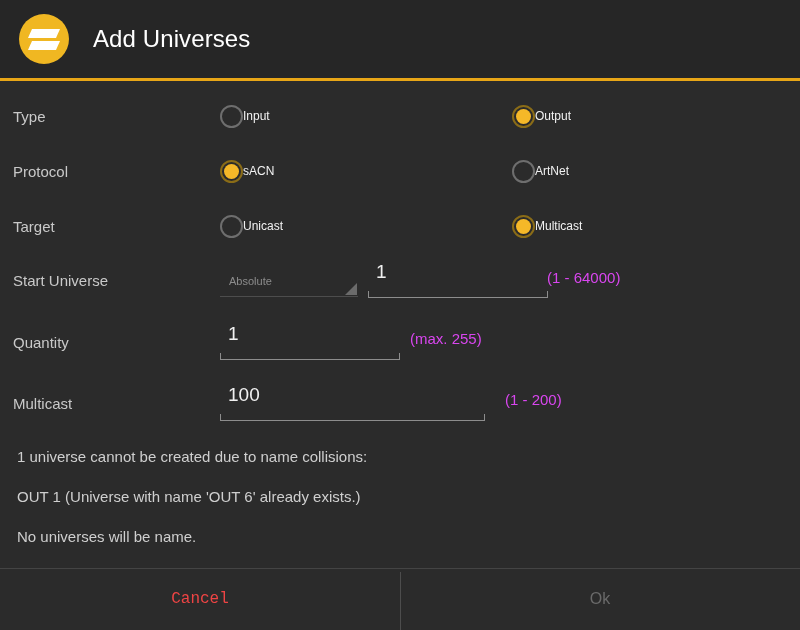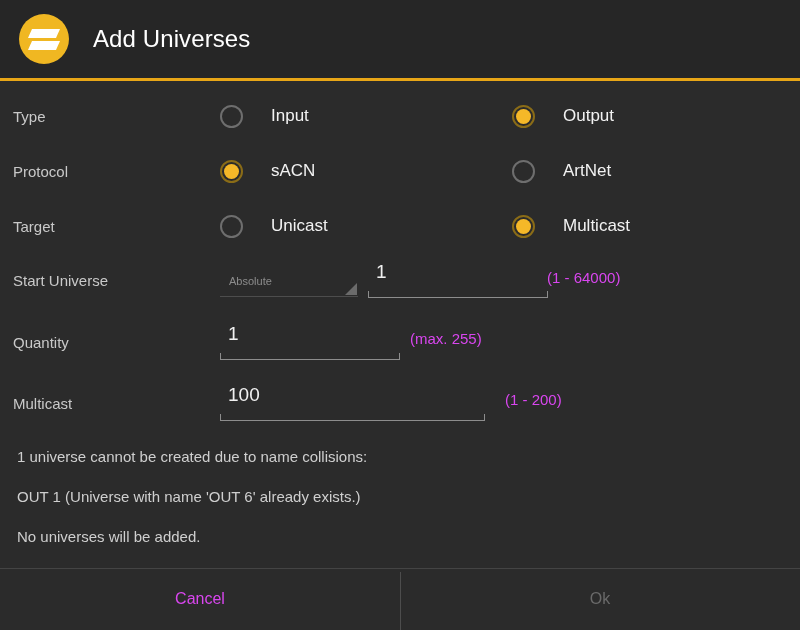--- a/index.html
+++ b/index.html
@@ -116,22 +116,22 @@
     content: "";
     position: absolute;
     left: 2px;
     top: 2px;
     width: 15px;
     height: 15px;
     border-radius: 50%;
     background: #f5b828;
   }
   .radio-label {
-    margin-left: 28px;
-    font-size: 17px;
+    margin-left: 0;
+    font-size: 12px;
     color: #f2f2f2;
   }
 
   
   .spinner {
     position: absolute;
     left: 220px;
     width: 138px;
     height: 34px;
   }
@@ -239,21 +239,21 @@
   .btn {
     width: 400px;
     height: 62px;
     display: flex;
     align-items: center;
     justify-content: center;
     font-size: 16px;
     box-sizing: border-box;
     user-select: none;
   }
-  .btn.enabled { color: #d946ef; }
+  .btn.enabled { color: #ef4444; font-family: Liberation Mono, monospace; }
   .btn.disabled { color: #6a6a6a; }
 </style>
 </head>
 <body>
 
 <div class="dialog">
 
   <div class="header">
     <div class="logo">
       <div class="bar top"></div>
@@ -331,21 +331,21 @@
       <div class="field" style="left: 220px; width: 265px;">
         <div class="field-value">100</div>
         <div class="field-underline"></div>
       </div>
       <div class="field-hint" style="left: 505px; top: 9px;">(1 - 200)</div>
     </div>
 
     <div class="warning" style="top: 368px;">
       <div class="warning-line" style="margin-bottom: 25px;">1 universe cannot be created due to name collisions:</div>
       <div class="warning-line" style="margin-bottom: 25px;">OUT 1 (Universe with name 'OUT 6' already exists.)</div>
-      <div class="warning-line">No universes will be added.</div>
+      <div class="warning-line">No universes will be name.</div>
     </div>
 
   </div>
 
   <div class="footer">
     <div class="footer-rule"></div>
     <div class="footer-divider"></div>
     <div class="btn enabled">Cancel</div>
     <div class="btn disabled">Ok</div>
   </div>

